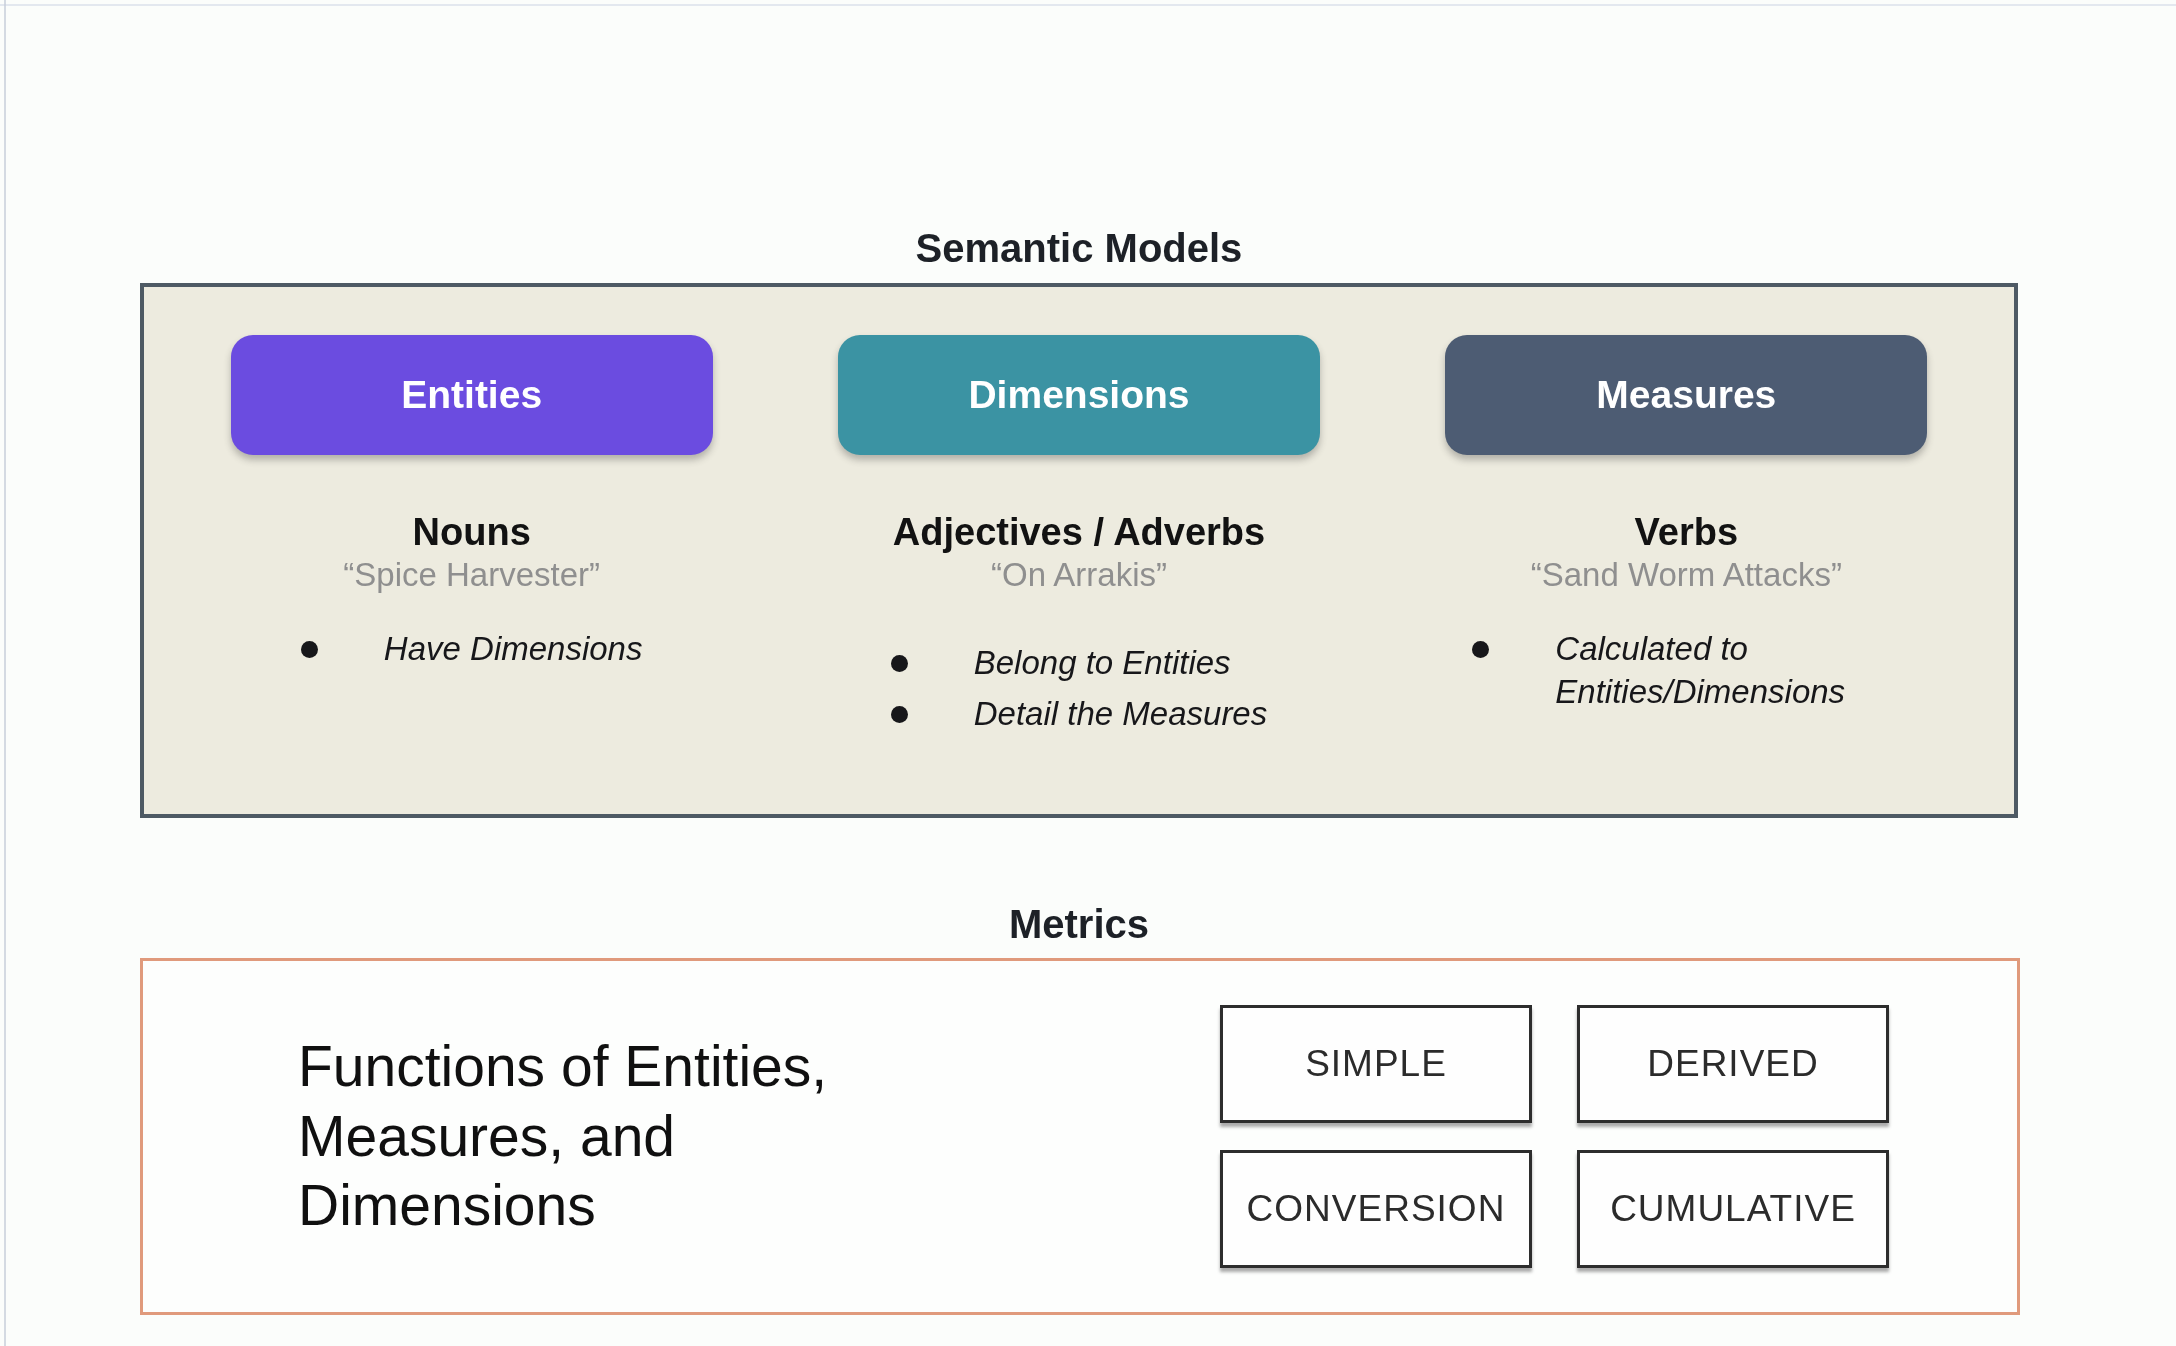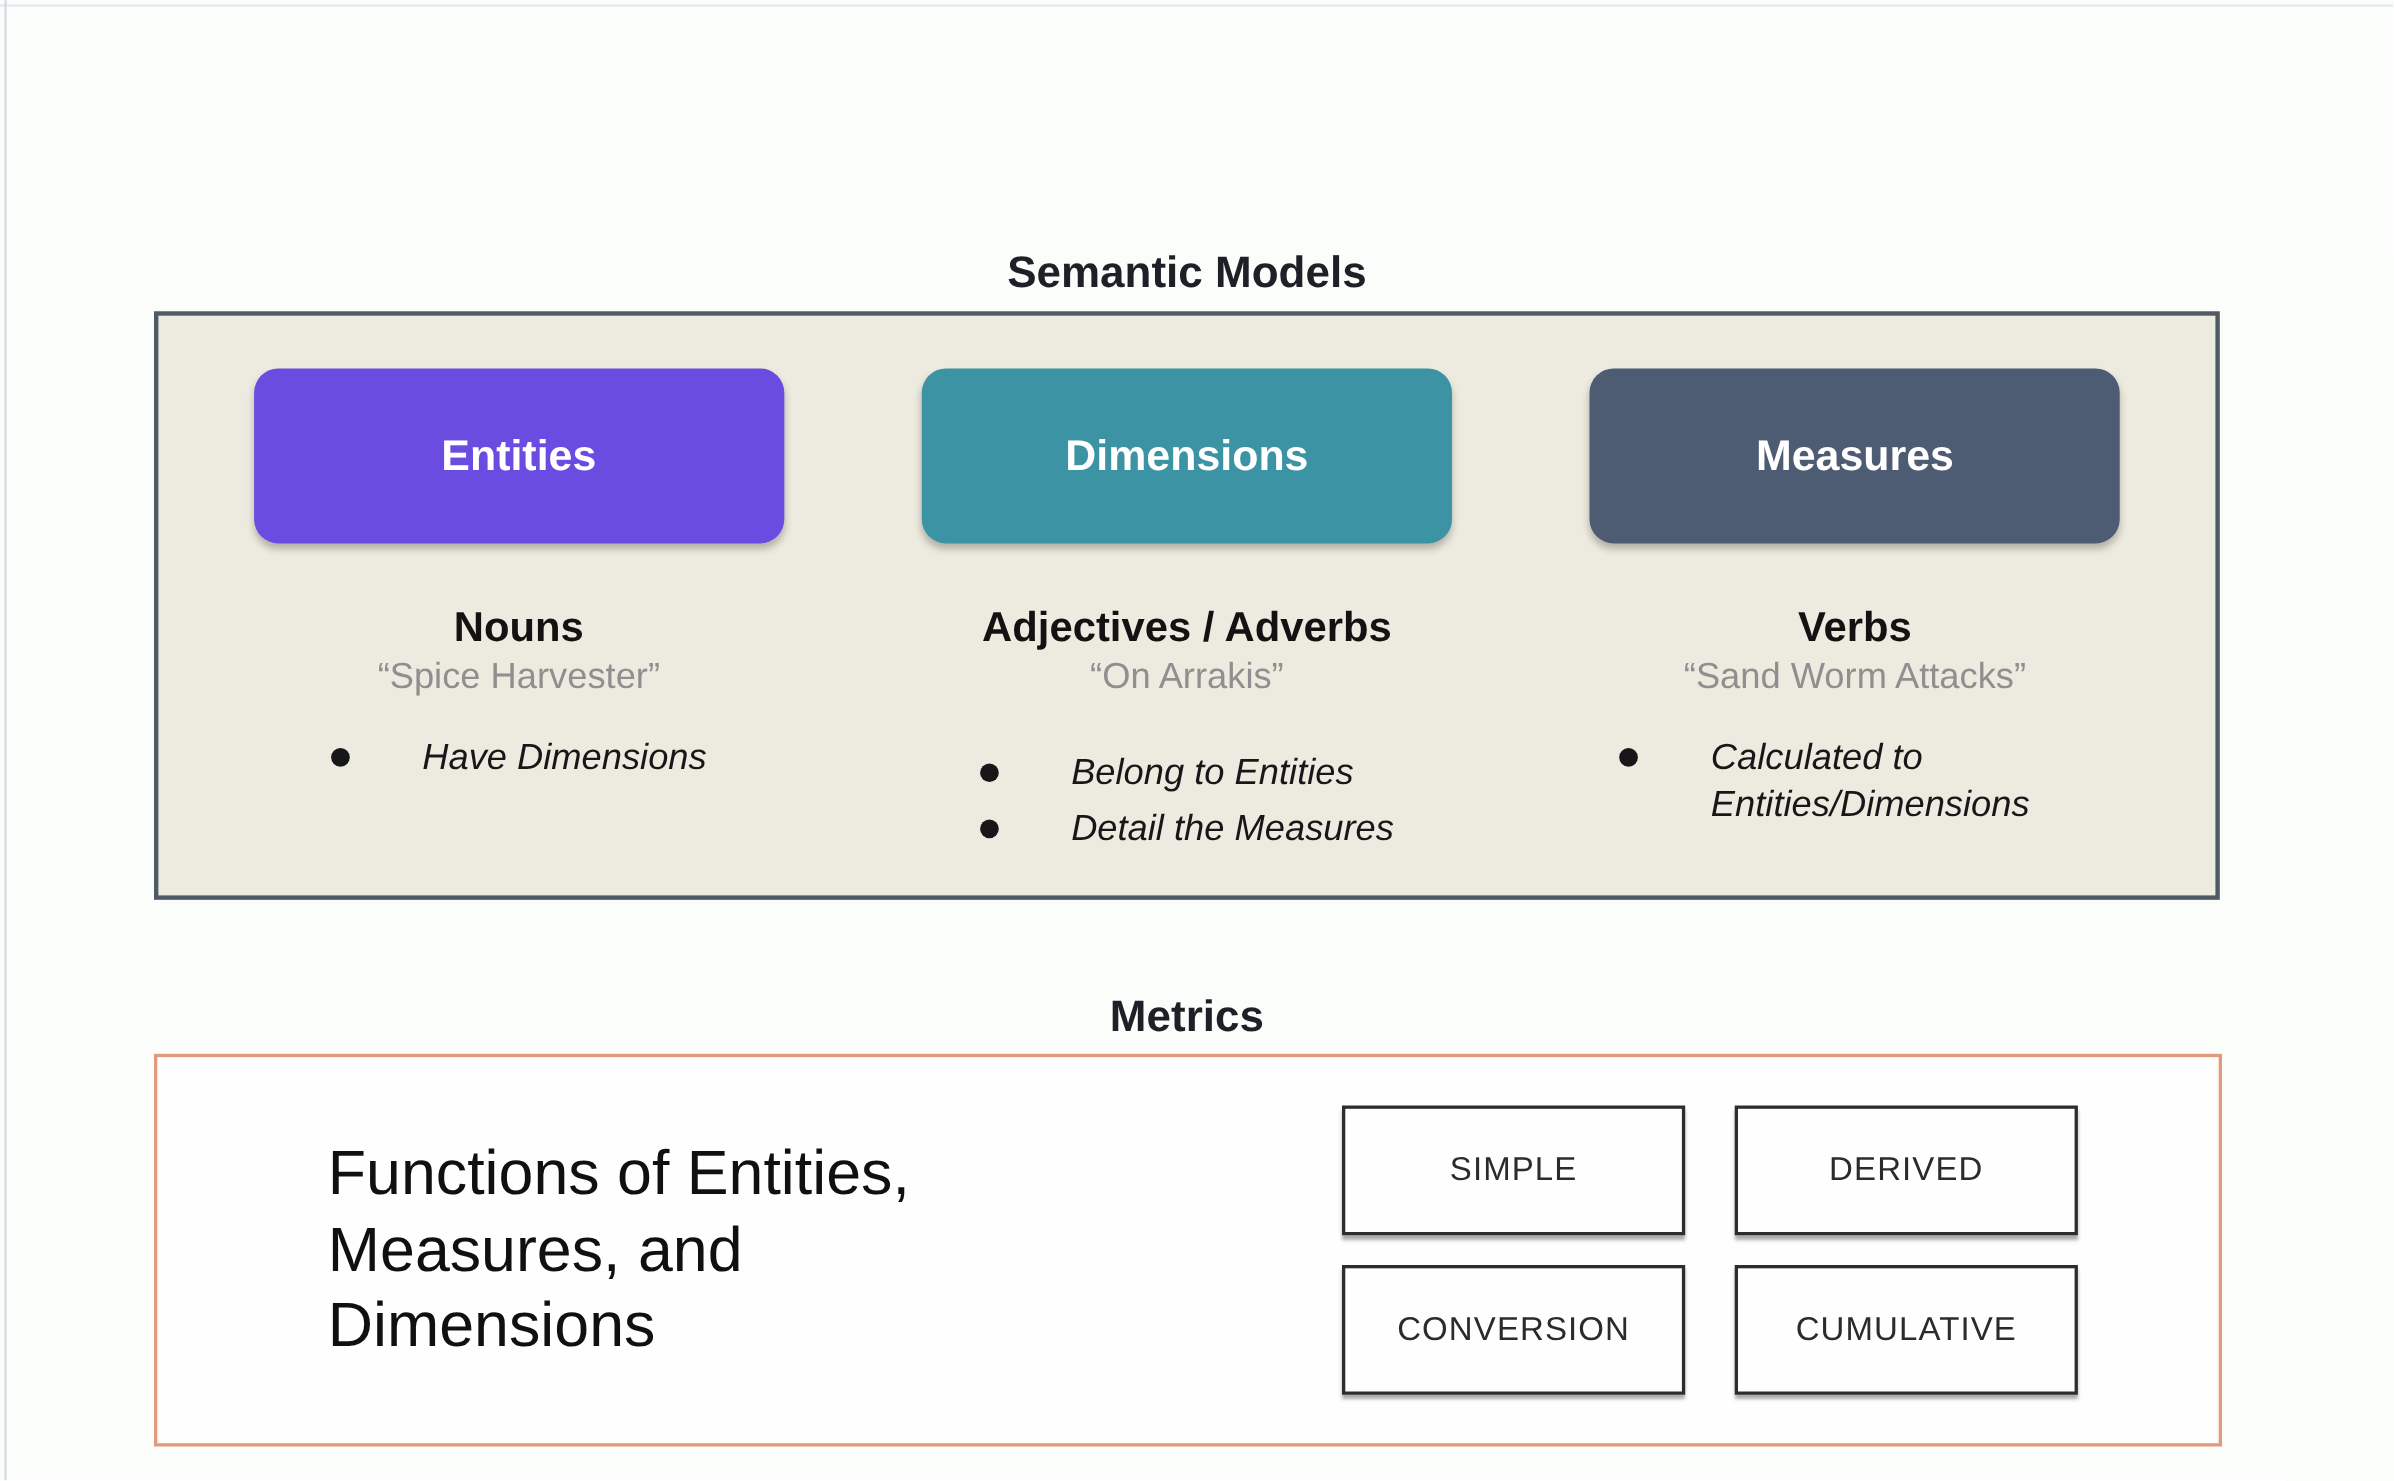--- a/index.html
+++ b/index.html
@@ -29,21 +29,21 @@
     text-align:center; font-size:40px; font-weight:700; color:#1d2127;
   }
   .sem-box {
     position:absolute; left:140px; top:283px; width:1878px; height:535px;
     background:#edebdf; border:4px solid #4e5a64;
     display:grid; grid-template-columns:1fr 1fr 1fr;
     padding:48px 24px 0;
   }
   .sem-col { display:flex; flex-direction:column; align-items:center; }
   .pill {
-    width:482px; height:159px; border-radius:22px;
+    width:482px; height:120px; border-radius:22px;
     display:flex; align-items:center; justify-content:center;
     color:#ffffff; font-size:39px; font-weight:700;
     box-shadow:0 5px 7px rgba(45,45,45,.30);
   }
   .col-heading { margin-top:56px; font-size:38px; font-weight:700; color:#121212; }
   .col-quote   { margin-top:2px;  font-size:33px; color:#8f8f8f; }
   .bullets { list-style:none; margin-top:34px; }
   .bullets li { display:flex; align-items:flex-start; gap:66px; margin-bottom:8px; }
   .dot { flex:none; width:17px; height:17px; border-radius:50%; background:#17171a; margin-top:13px; }
   .bullet-text { font-size:33px; color:#17171a; line-height:1.3;font-style:italic; }
@@ -66,21 +66,21 @@
   }
   .metrics-grid {
     display:grid;
     grid-template-columns:repeat(2,312px);
     grid-auto-rows:118px;
     column-gap:45px; row-gap:27px;
   }
   .metric-cell {
     border:3px solid #2d2d2d; background:#fefefe;
     display:flex; align-items:center; justify-content:center;
-    font-size:30px; letter-spacing:1px; color:#2b2b2b;
+    font-size:37px; letter-spacing:1px; color:#2b2b2b;
     box-shadow:0 4px 3px rgba(70,70,70,.45);
   }
 </style>
 </head>
 <body>
 
 <div class="slide">
   <div class="edge-top"></div>
   <div class="edge-left"></div>
 

